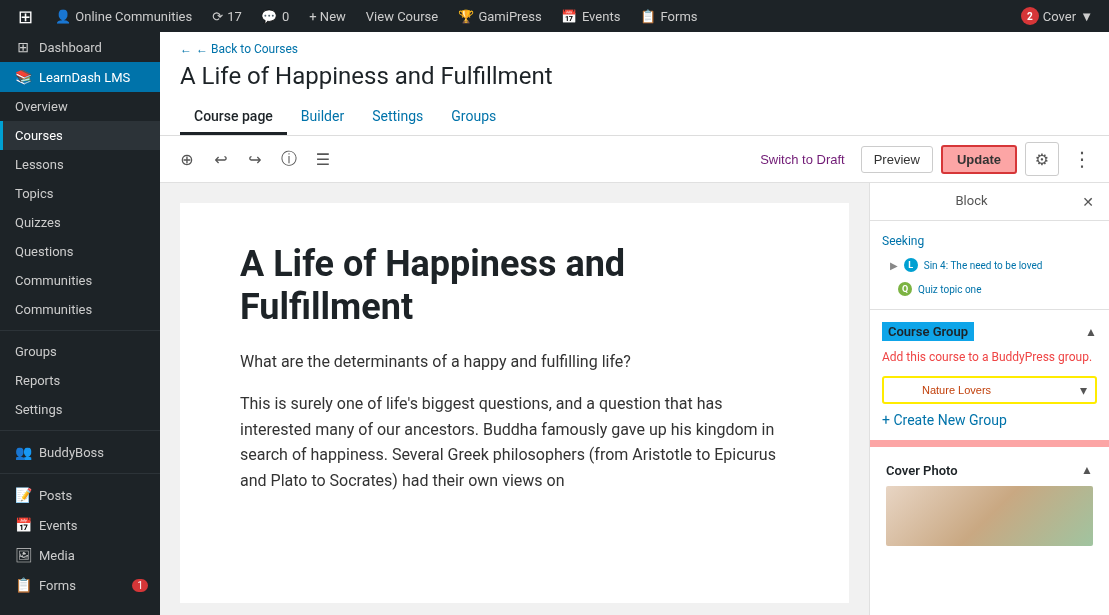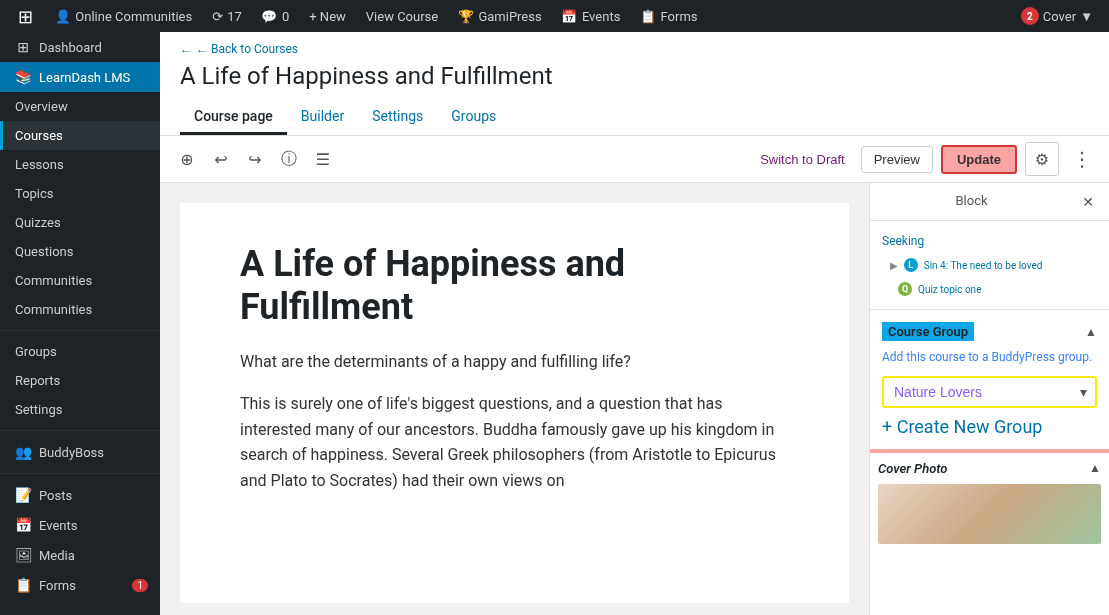--- a/index.html
+++ b/index.html
@@ -300,67 +300,67 @@
       font-size: 13px;
       font-weight: 600;
       color: #1d2327;
       background: #0ea5e9;
       padding: 2px 6px;
       display: inline-block;
     }
     .panel-chevron { font-size: 12px; color: #555; }
     .panel-section-desc {
       font-size: 12px;
-      color: #3b82f6;
+      color: #ef4444;
       margin-bottom: 10px;
       line-height: 1.4;
     }
 
     
     .group-select-wrapper {
       position: relative;
       border: 2px solid #ffec00;
       border-radius: 3px;
       background: #fff;
       display: flex;
       align-items: center;
     }
     .group-select {
       appearance: none;
       border: none;
       outline: none;
       width: 100%;
       padding: 6px 30px 6px 10px;
-      font-size: 14px;
+      font-size: 11px;
       background: transparent;
       cursor: pointer;
-      color: #8b5cf6;
+      color: #c2410c;
+      margin-left: 28px;
     }
     .group-select-arrow {
       position: absolute;
       right: 8px;
       pointer-events: none;
       font-size: 14px;
       color: #555;
     }
 
     .create-group-link {
       display: block;
       color: #0073aa;
-      font-size: 18px;
+      font-size: 14px;
       margin-top: 8px;
       cursor: pointer;
       text-decoration: none;
     }
 
     
     .panel-section-cover {
-      border-top: 4px solid #fca5a5;
-      padding: 8px;
-      font-style: italic;
+      border-top: 7px solid #fca5a5;
+      padding: 16px;
     }
     .cover-section-header {
       display: flex;
       align-items: center;
       justify-content: space-between;
       margin-bottom: 8px;
     }
     .cover-section-title {
       font-size: 13px;
       font-weight: 600;

